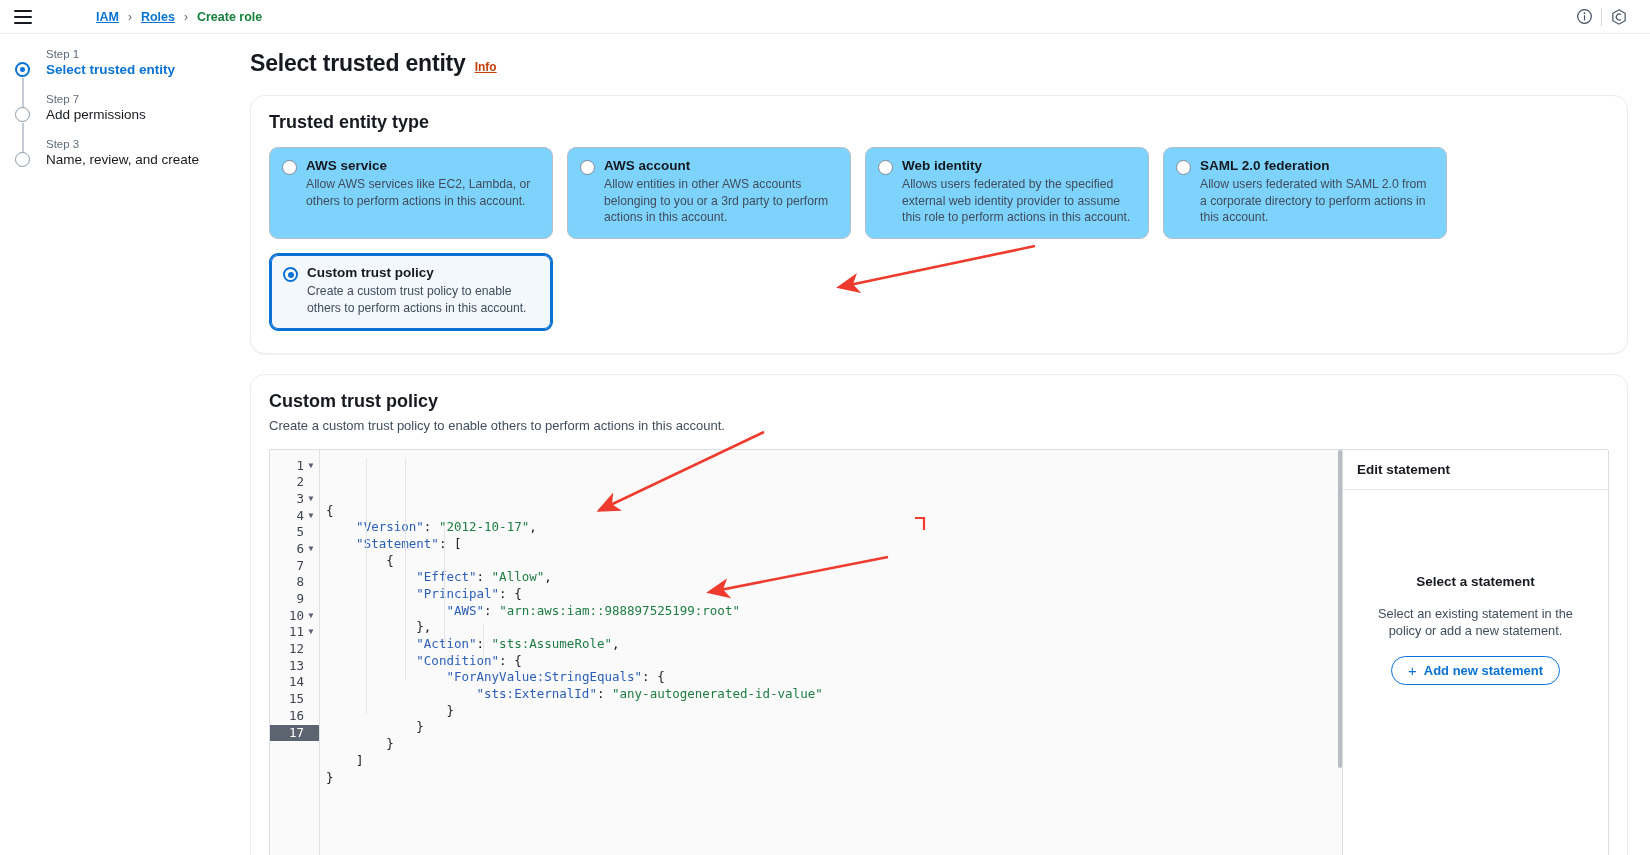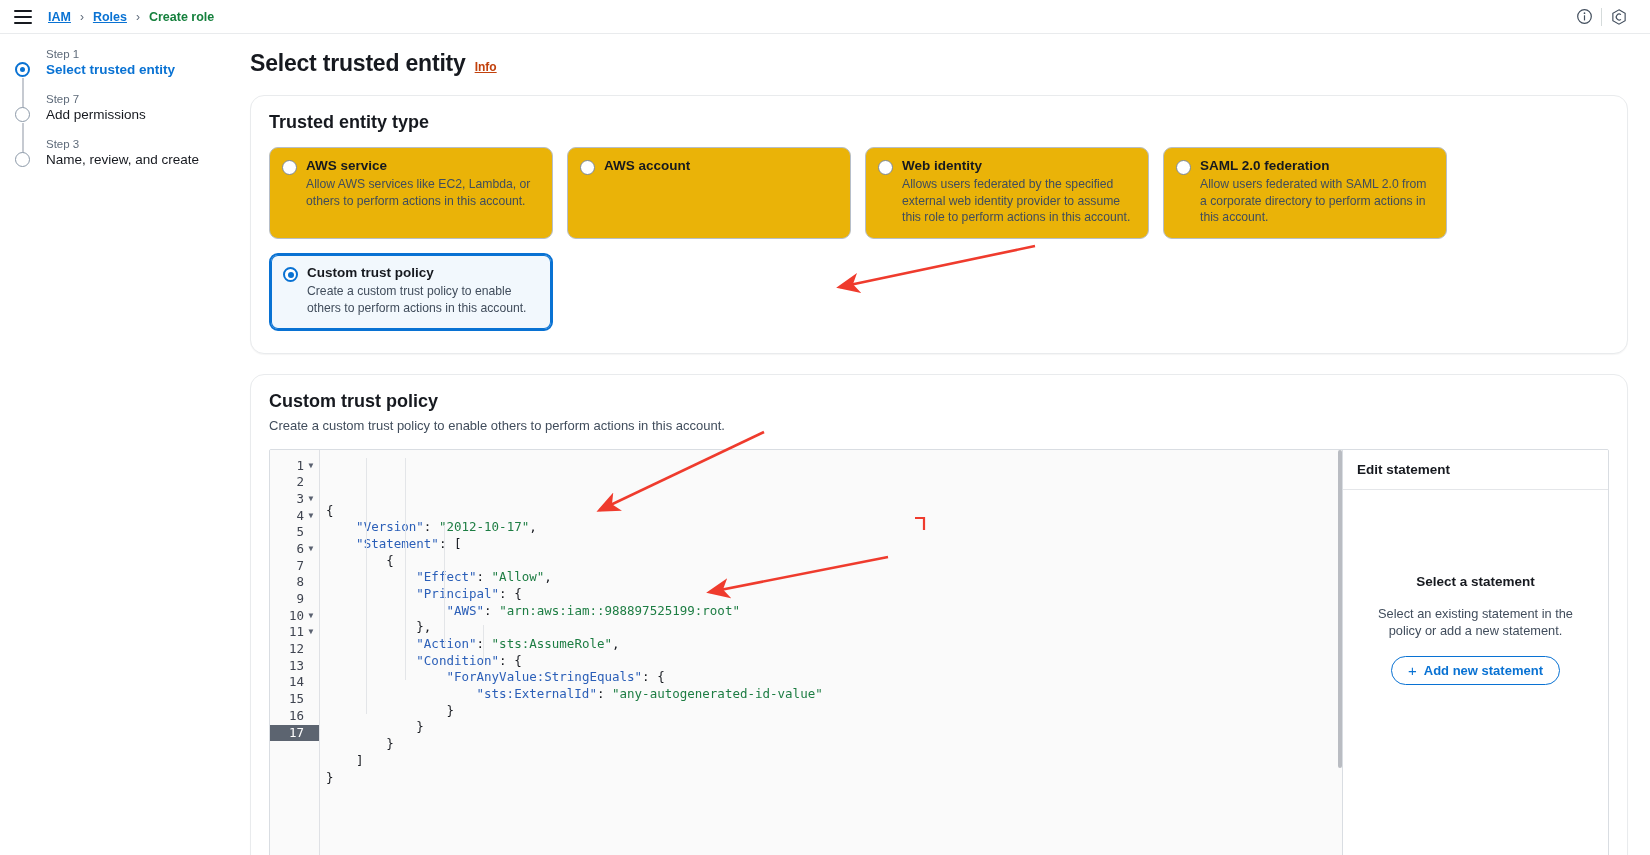--- a/index.html
+++ b/index.html
@@ -9,21 +9,21 @@
     background: #ffffff;
     color: #16191f;
     overflow: hidden;
   }
   .page { position: relative; width: 1650px; height: 855px; background:#fff; }
 
   
   .topbar {
     height: 34px; display: flex; align-items: center;
     border-bottom: 1px solid #e9ebed; background: #fff;
-    padding: 16px 14px; position: relative;
+    padding: 16px 14px; position: relative; gap: 48px;
   }
   .hamburger { width: 18px; height: 14px; display:flex; flex-direction:column;
     justify-content: space-between; margin-right: 16px; cursor:pointer; }
   .hamburger span { display:block; height:2px; background:#16191f; border-radius:1px; }
   .crumbs { display:flex; align-items:center; font-size: 12.5px; font-weight: 700; }
   .crumbs a { color:#0972d3; text-decoration: underline; cursor:pointer; font-weight:700; }
   .crumbs .sep { margin: 0 9px; color:#5f6b7a; font-weight:400; font-size:12px; }
   .crumbs .current { color:#15803d; }
   .topbar-right { margin-left:auto; display:flex; align-items:center; gap:0; }
   .icon-btn { width: 34px; height:34px; display:flex; align-items:center; justify-content:center; cursor:pointer; }
@@ -65,21 +65,21 @@
   }
   .container.pad { padding: 16px 18px 22px 18px; }
   .section-title { font-size: 18px; font-weight: 700; margin-bottom: 14px; }
   .section-sub { font-size: 13px; color:#414d5c; margin-top:-8px; margin-bottom: 14px;}
 
   .cards { display:flex; flex-wrap: wrap; gap: 14px; }
   .tile {
     width: 284px; min-height: 74px;
     border:1px solid #b6bec9; border-radius: 9px;
     padding: 10px 12px 12px 12px;
-    display:flex; gap: 9px; cursor:pointer; background:#eab308;
+    display:flex; gap: 9px; cursor:pointer; background:#7dd3fc;
   }
   .tile.selected { border:2px solid #0972d3; background:#f2f8fd; box-shadow: 0 0 0 1px #0972d3 inset; }
   .radio {
     flex: 0 0 auto; width: 15px; height: 15px; border-radius: 50%;
     border:1.6px solid #7d8998; background:#fff; margin-top:2px; position: relative;
   }
   .tile.selected .radio { border:2px solid #0972d3; }
   .tile.selected .radio::after {
     content:''; position:absolute; left:2.5px; top:2.5px; width:6px; height:6px;
     border-radius:50%; background:#0972d3;
@@ -211,20 +211,21 @@
             <div class="tile-txt">
               <div class="tile-title">AWS service</div>
               <div class="tile-desc">Allow AWS services like EC2, Lambda, or others to perform actions in this account.</div>
             </div>
           </div>
 
           <div class="tile">
             <div class="radio"></div>
             <div class="tile-txt">
               <div class="tile-title">AWS account</div>
+              <div class="tile-desc">Allow entities in other AWS accounts belonging to you or a 3rd party to perform actions in this account.</div>
             </div>
           </div>
 
           <div class="tile">
             <div class="radio"></div>
             <div class="tile-txt">
               <div class="tile-title">Web identity</div>
               <div class="tile-desc">Allows users federated by the specified external web identity provider to assume this role to perform actions in this account.</div>
             </div>
           </div>

